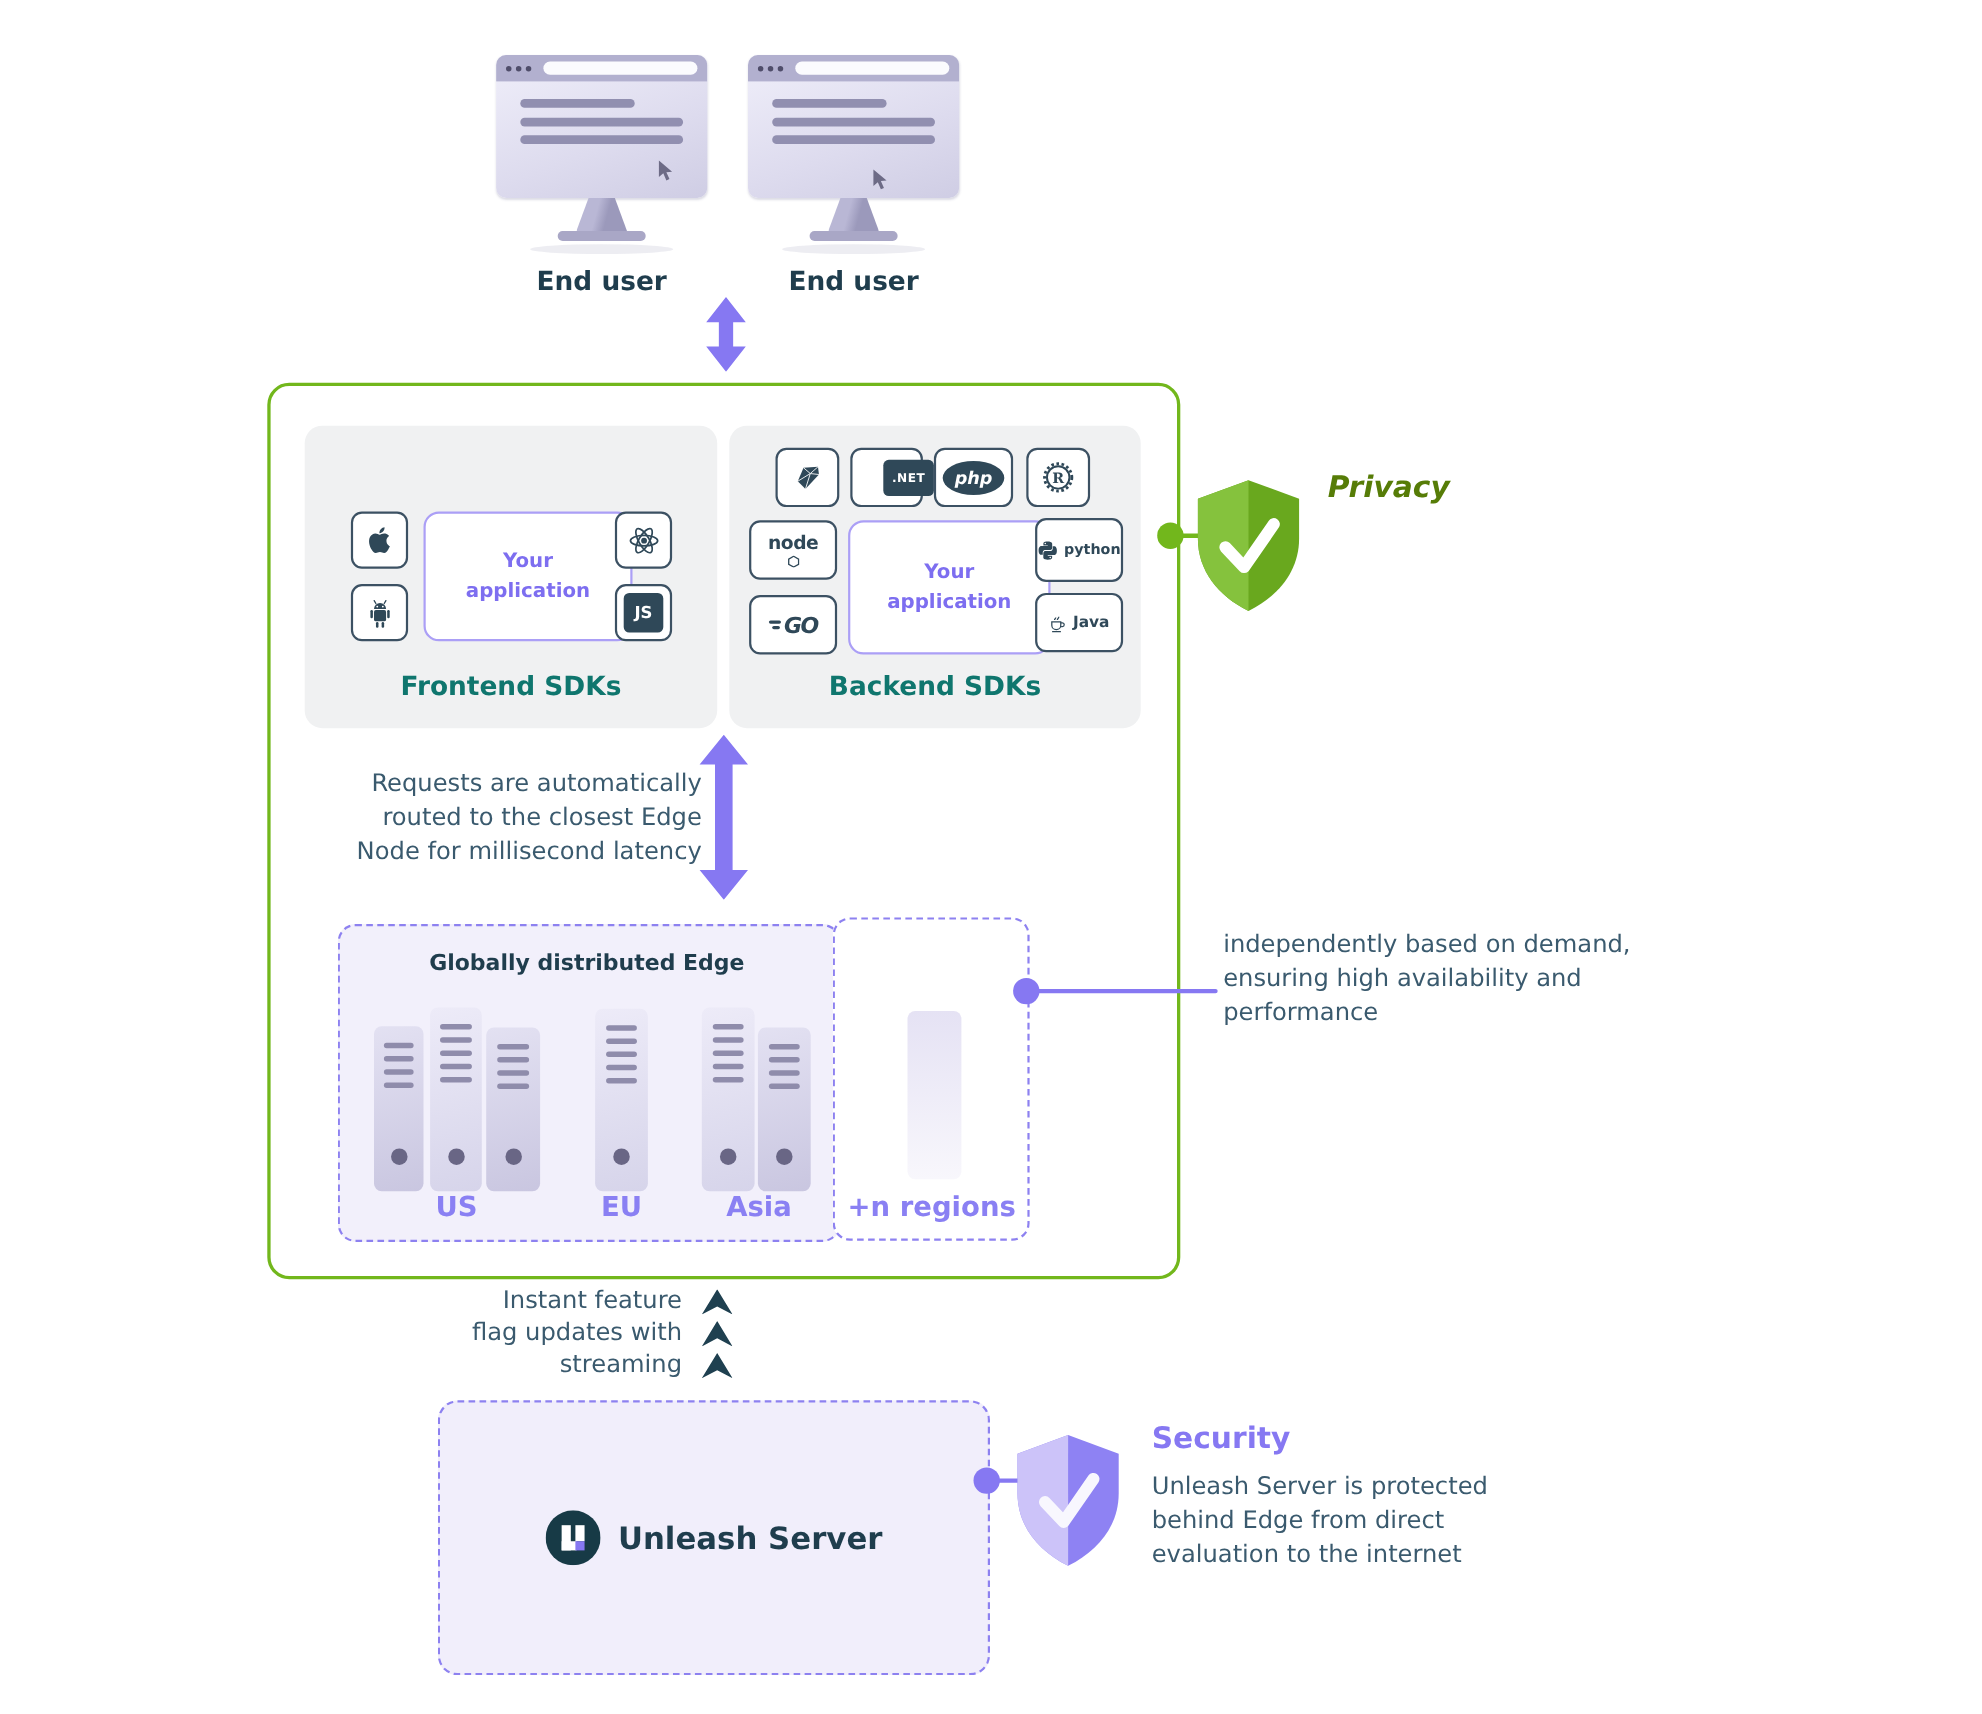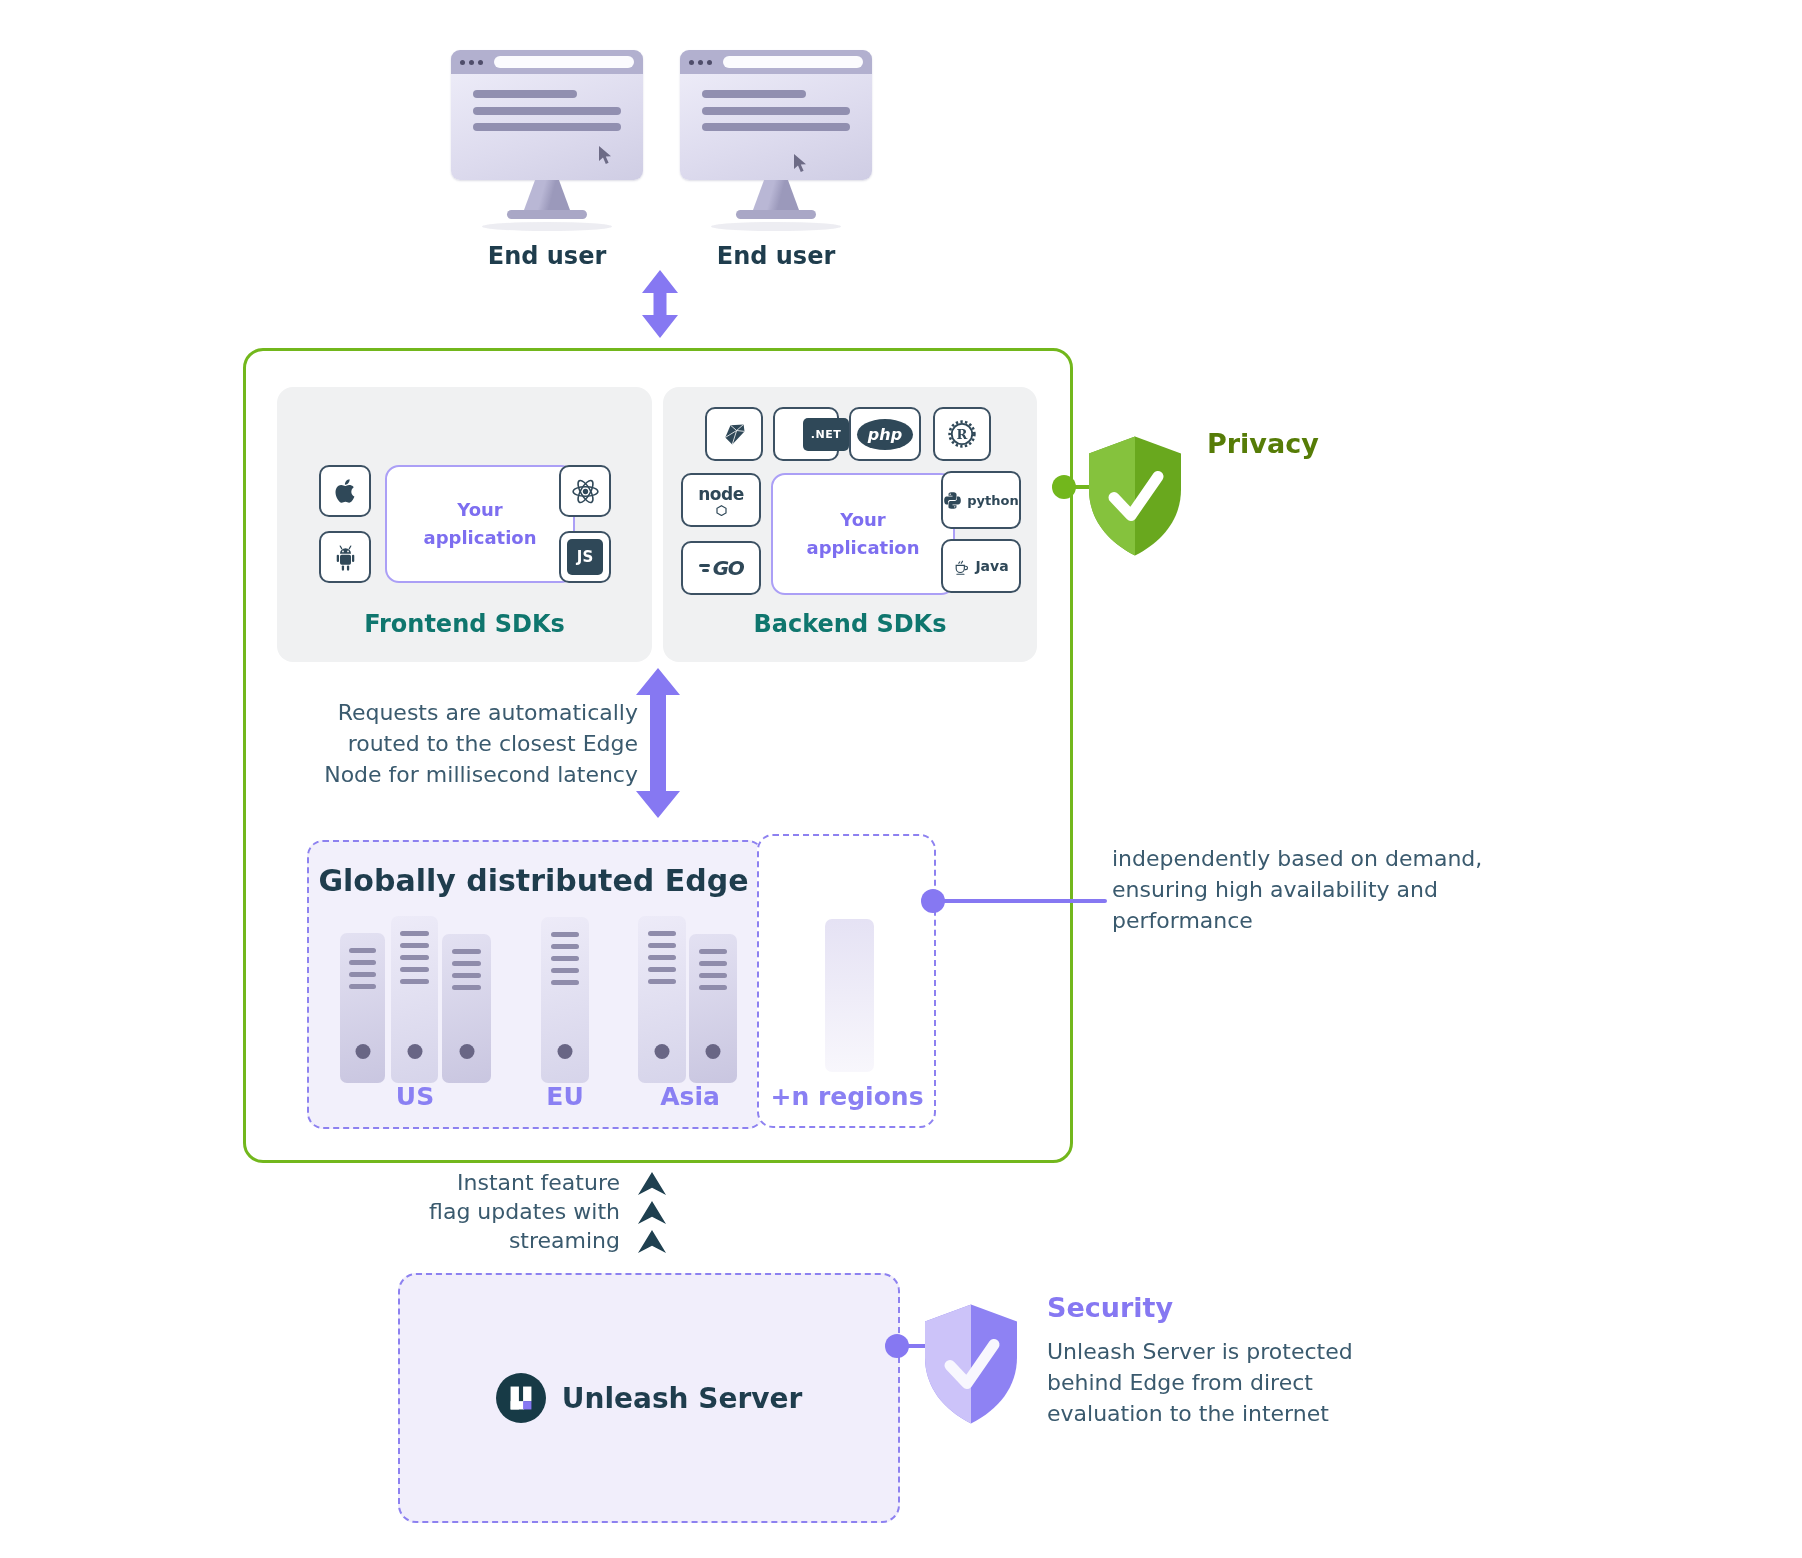--- a/index.html
+++ b/index.html
@@ -61,21 +61,21 @@
   .cdot{position:absolute;width:24px;height:24px;border-radius:50%;}
   .cline{position:absolute;height:4px;border-radius:2px;}
   .purple{background:#8678f2;}
   .greenbg{background:#72b71c;}
 
   
   .dash-box{border:2px dashed #8d81f0;border-radius:16px;}
   .edge-main{left:307px;top:840px;width:453px;height:285px;background:#f2f0fb;}
   .edge-more{left:757px;top:834px;width:175px;height:290px;background:#ffffff;}
   .edge-title{position:absolute;top:21px;left:0;right:4px;text-align:center;
-    font-size:30px;font-weight:bold;color:#1f3d4d;}
+    font-size:20px;font-weight:bold;color:#1f3d4d;}
   .tower{position:absolute;border-radius:7px;display:flex;flex-direction:column;align-items:center;
     background:linear-gradient(165deg,#e3e1f2 0%,#c9c6e0 100%);}
   .tower.tall{background:linear-gradient(165deg,#edebf8 0%,#d6d4ea 100%);}
   .tline{height:5px;width:60%;border-radius:2.5px;background:#8f8cab;margin-top:7px;}
   .tline.first{margin-top:15px;}
   .tdot{position:absolute;bottom:24px;left:50%;transform:translateX(-50%);
     width:15px;height:15px;border-radius:50%;background:#696685;}
   .tower.faded{background:linear-gradient(180deg,#e5e2f4 0%,#f8f7fc 100%);}
   .region-label{position:absolute;transform:translateX(-50%);font-size:25px;
     font-weight:bold;color:#8a80f3;white-space:nowrap;}
@@ -250,21 +250,21 @@
     <div class="sdk-title">Backend SDKs</div>
   </div>
 
   <div class="cline greenbg" style="left:1062px;top:485px;width:36px;"></div>
   <div class="cdot greenbg" style="left:1052px;top:475px;"></div>
   <svg class="abs" style="left:1085px;top:432px;" width="100" height="128" viewBox="0 0 100 125">
     <path d="M50 3 L96 20 V56 C96 85 78 108 50 122 C22 108 4 85 4 56 V20 Z" fill="#69a81e"></path>
     <path d="M50 3 L4 20 V56 C4 85 22 108 50 122 Z" fill="#85c23d"></path>
     <path d="M29 64 L46 82 L73 43" stroke="#ffffff" stroke-width="11" fill="none" stroke-linecap="round" stroke-linejoin="round"></path>
   </svg>
-  <div class="callout-title" style="left:1207px;top:428px;color:#567c07;">Privacy</div>
+  <div class="callout-title" style="left:1207px;top:428px;color:#567c07;font-style:italic;">Privacy</div>
 
   <div class="note right" style="left:238px;top:697px;width:400px;">
     <span>Requests are automatically</span>
     <span>routed to the closest Edge</span>
     <span>Node for millisecond latency</span>
   </div>
   <svg class="abs" style="left:634px;top:668px;" width="48" height="150" viewBox="0 0 48 150">
     <path fill="#8678f2" d="M24 0 L46 27 L32 27 L32 123 L46 123 L24 150 L2 123 L16 123 L16 27 L2 27 Z"></path>
   </svg>
 

